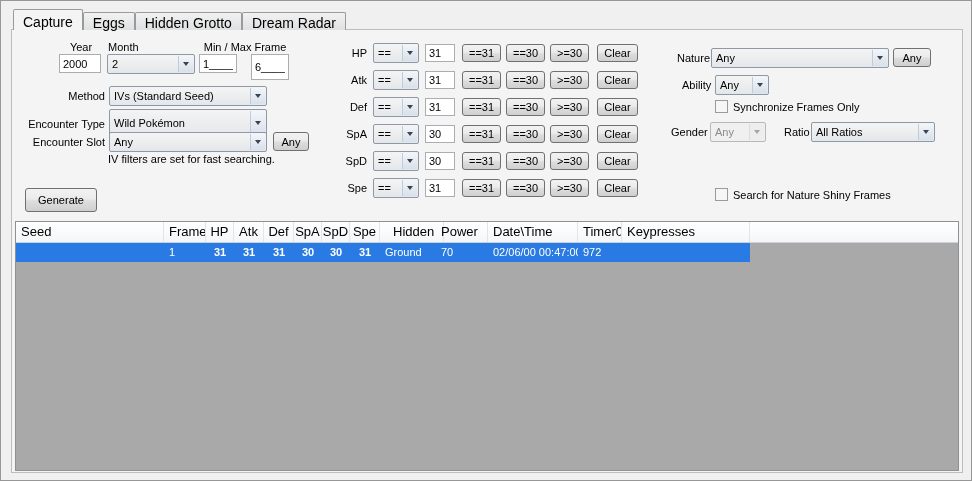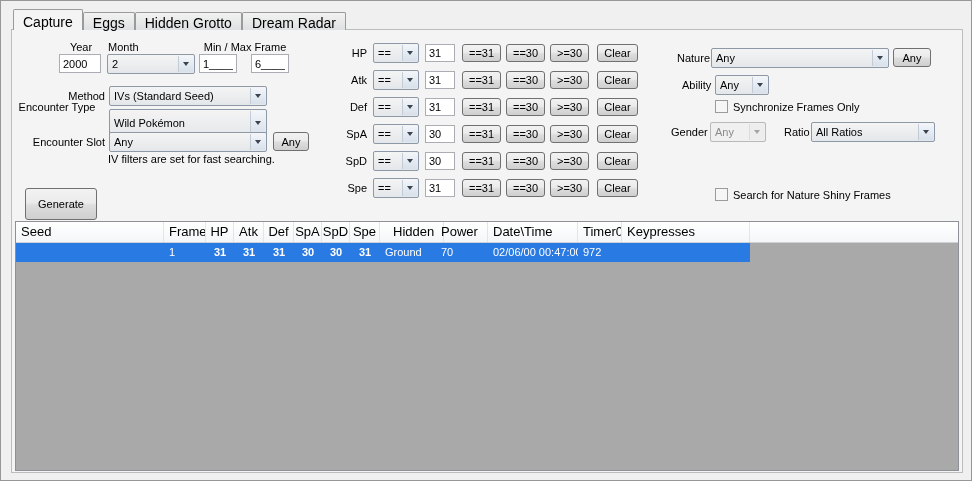--- a/index.html
+++ b/index.html
@@ -68,44 +68,44 @@
   <input class="tb" style="left: 58px; top: 53px; width: 42px; height: 19px; z-index: 2;" value="2000">
 
   <div class="label" style="left:107px;top:40px;z-index:2;">Month</div>
   <div class="combo" style="left:106px;top:53px;width:88px;height:20px;z-index:2;">
     <span>2</span>
     <span class="arr"></span>
   </div>
 
   <div class="label" style="left:198px;top:40px;width:92px;text-align:center;z-index:2;">Min / Max Frame</div>
   <input class="tb" style="left: 198px; top: 53px; width: 38px; height: 19px; z-index: 2;" value="1____">
-  <input class="tb" style="left: 250px; top: 53px; width: 38px; height: 19px; z-index: 2;" value="6____">
+  <input class="tb" style="left: 250px; top: 53px; width: 38px; height: 26px; z-index: 2;" value="6____">
 
   <div class="label" style="left:8px;top:89px;width:96px;text-align:right;z-index:2;">Method</div>
   <div class="combo" style="left:108px;top:85px;width:158px;height:20px;z-index:2;">
     <span>IVs (Standard Seed)</span>
     <span class="arr"></span>
   </div>
 
-  <div class="label" style="left:8px;top:100px;width:96px;text-align:center;z-index:2;">Encounter Type</div>
+  <div class="label" style="left:8px;top:117px;width:96px;text-align:right;z-index:2;">Encounter Type</div>
   <div class="combo" style="left:108px;top:108px;width:158px;height:28px;z-index:2;">
     <span>Wild Pokémon</span>
     <span class="arr"></span>
   </div>
 
   <div class="label" style="left:8px;top:135px;width:96px;text-align:right;z-index:2;">Encounter Slot</div>
   <div class="combo" style="left:108px;top:131px;width:158px;height:20px;z-index:2;">
     <span>Any</span>
     <span class="arr"></span>
   </div>
   <div class="btn" style="left:272px;top:131px;width:36px;height:19px;z-index:2;">Any</div>
 
   <div class="label" style="left:107px;top:152px;z-index:2;">IV filters are set for fast searching.</div>
 
-  <div class="btn" style="left:24px;top:187px;width:72px;height:32px;z-index:2;">Generate</div>
+  <div class="btn" style="left:24px;top:187px;width:72px;height:24px;z-index:2;">Generate</div>
 
   <div class="label" style="left:322px;top:46px;width:44px;text-align:right;z-index:2;">HP</div>
   <div class="combo" style="left:372px;top:42px;width:46px;height:20px;z-index:2;">
       <span>==</span>
       <span class="arr"></span>
     </div>
   <input class="tb" style="left: 424px; top: 43px; width: 30px; height: 18px; z-index: 2;" value="31">
   <div class="btn" style="left:461px;top:43px;width:39px;height:18px;z-index:2;">==31</div>
   <div class="btn" style="left:505px;top:43px;width:39px;height:18px;z-index:2;">==30</div>
   <div class="btn" style="left:549px;top:43px;width:39px;height:18px;z-index:2;">&gt;=30</div>

